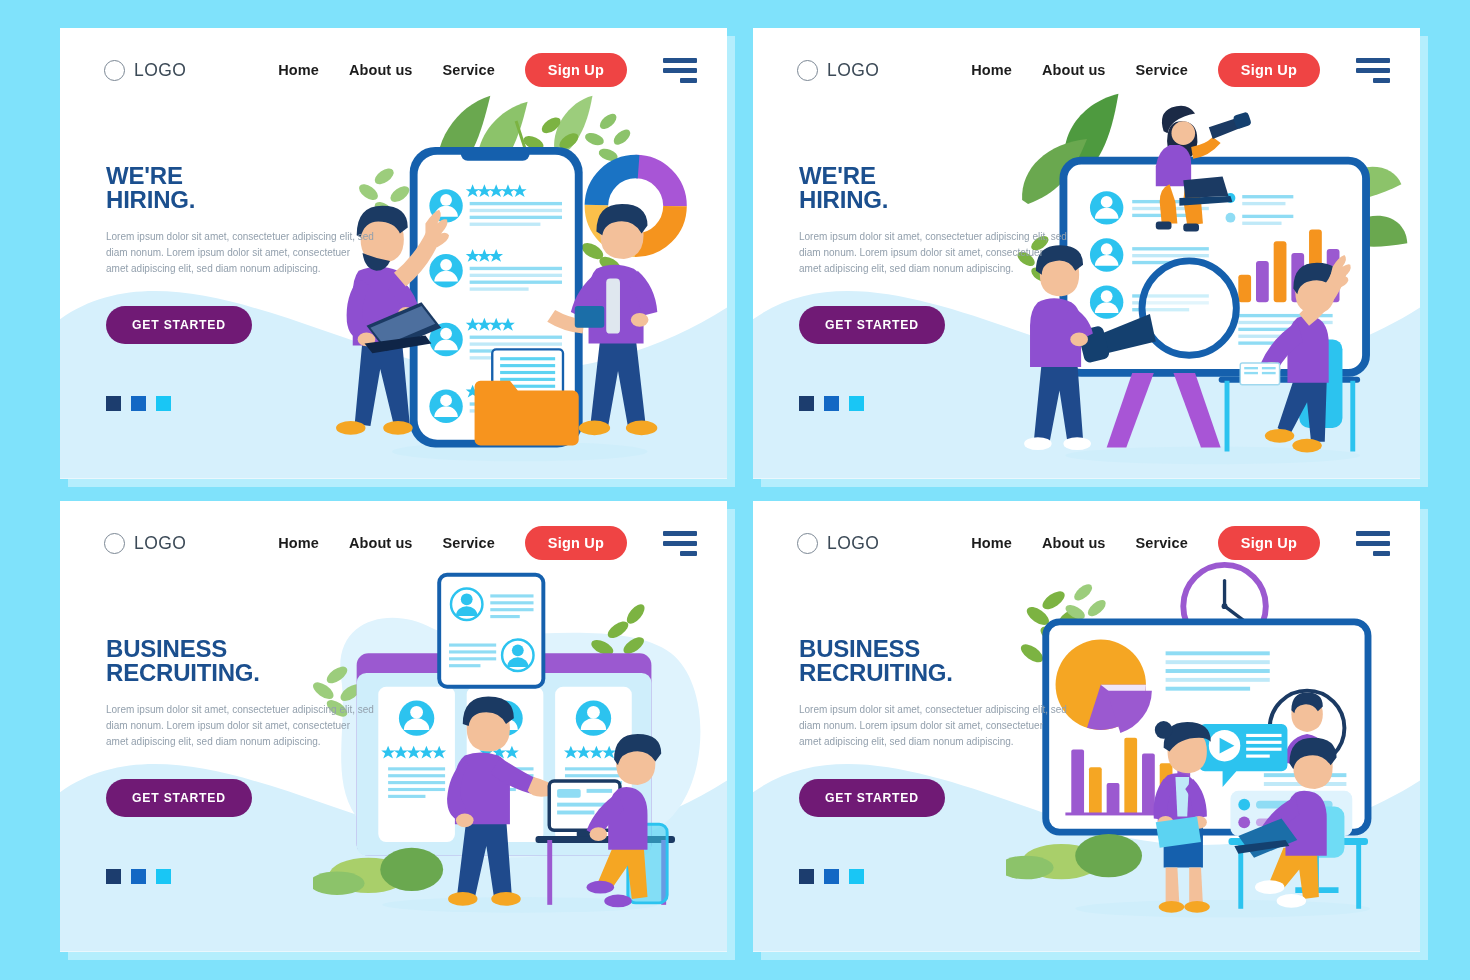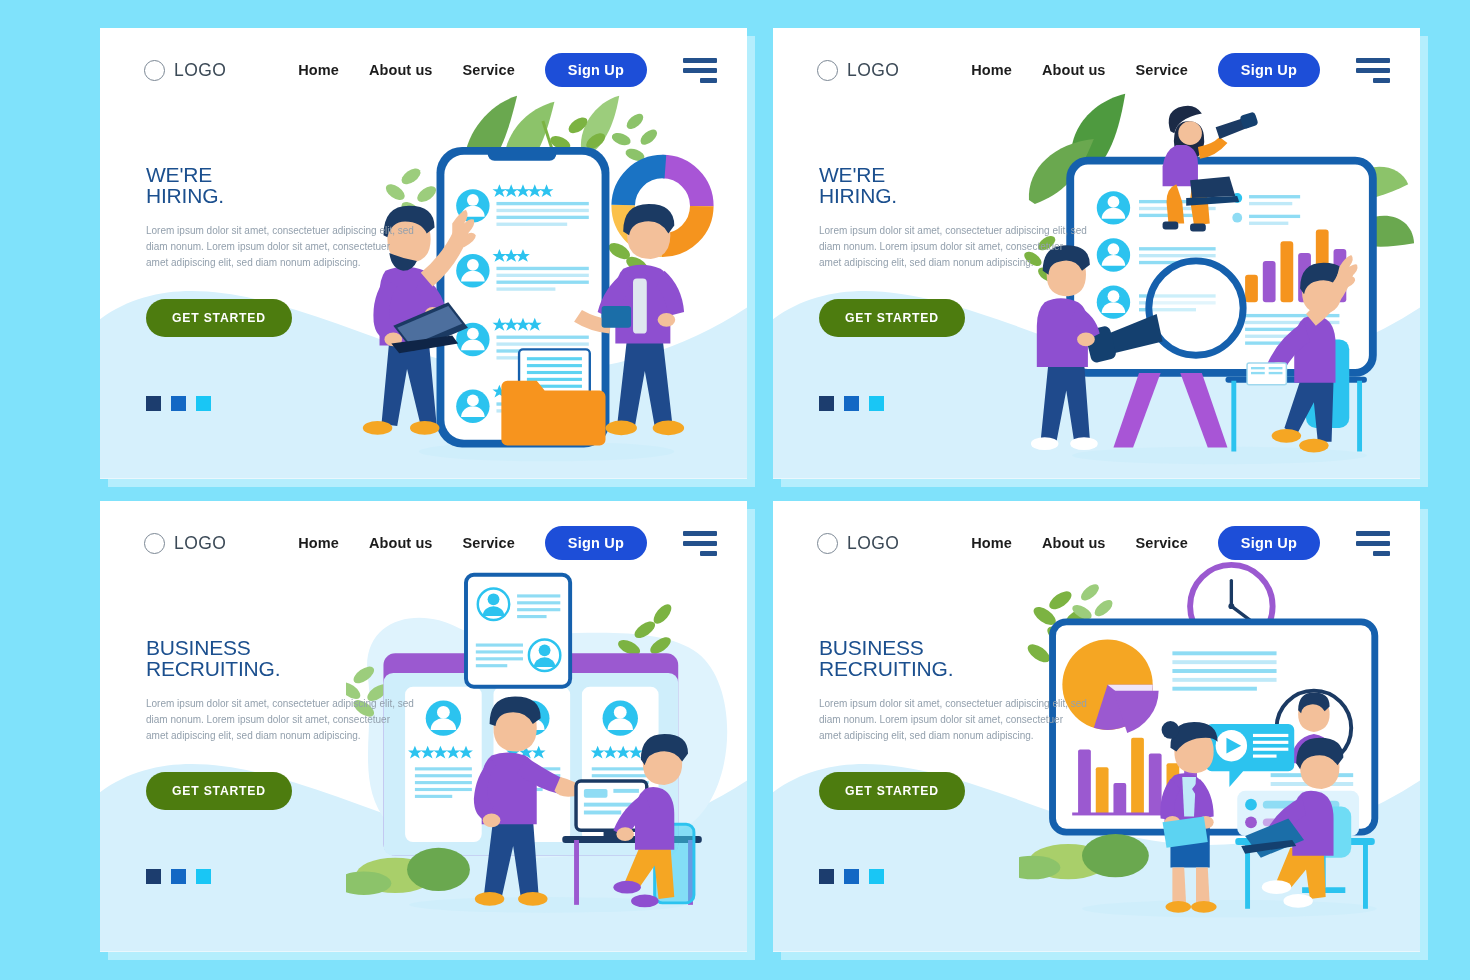--- a/index.html
+++ b/index.html
@@ -14,21 +14,21 @@
     width: 1470px; height: 980px;
     background: #7fe2fb;
   }
   .grid {
     position: absolute; inset: 0;
     display: grid;
     grid-template-columns: 1fr 1fr;
     grid-template-rows: 1fr 1fr;
     column-gap: 26px;
     row-gap: 22px;
-    padding: 28px 50px 28px 100px;
+    padding: 28px 50px 28px 60px;
   }
   .panel {
     position: relative;
     background: #ffffff;
     overflow: hidden;
     box-shadow: 8px 8px 0 0 rgba(255,255,255,0.42);
   }
 
   
   .nav {
@@ -48,50 +48,50 @@
     color: #3c4a57; font-weight: 400;
   }
   .nav-right {
     margin-left: auto; display: flex; align-items: center; gap: 30px; justify-content: center;
   }
   .nav-link {
     font-size: 14.5px; font-weight: 700; color: #1c1c1c;
     letter-spacing: .1px; white-space: nowrap; cursor: pointer;
   }
   .signup {
-    background: #1d4ed8; color: #fff; border: none;
+    background: #ef4444; color: #fff; border: none;
     font-family: inherit; font-size: 14.5px; font-weight: 700;
     padding: 9px 23px; border-radius: 999px; cursor: pointer;
     letter-spacing: .2px;
   }
   .burger {
     width: 34px; display: flex; flex-direction: column;
     align-items: flex-end; gap: 5px; cursor: pointer; margin-left: 6px;
   }
   .burger i { display: block; height: 5px; background: #24518c; border-radius: 1px; }
   .burger i:nth-child(1) { width: 34px; }
   .burger i:nth-child(2) { width: 34px; }
   .burger i:nth-child(3) { width: 17px; }
 
   
   .hero {
     position: absolute; left: 46px; top: 136px;
     width: 268px; z-index: 30;
   }
   .hero h1 {
-    font-size: 21px; line-height: 1.02; font-weight: 400;
+    font-size: 24px; line-height: 1.02; font-weight: 700;
     color: #1b4f8e; letter-spacing: -.2px; margin-bottom: 16px;
     white-space: pre-line;
   }
   .hero p {
     font-size: 10px; line-height: 1.62; color: #93a0ad;
     margin-bottom: 28px;
   }
   .cta {
-    background: #4d7c0f; color: #fff; border: none;
+    background: #701a75; color: #fff; border: none;
     font-family: inherit; font-size: 12.2px; font-weight: 700;
     letter-spacing: .8px; padding: 12px 26px; border-radius: 999px;
     cursor: pointer;
   }
   .dots {
     position: absolute; left: 46px; bottom: 68px;
     display: flex; gap: 10px; z-index: 30;
   }
   .dots span { width: 15px; height: 15px; display: block; }
   .dots span:nth-child(1) { background: #1c3d6e; }

